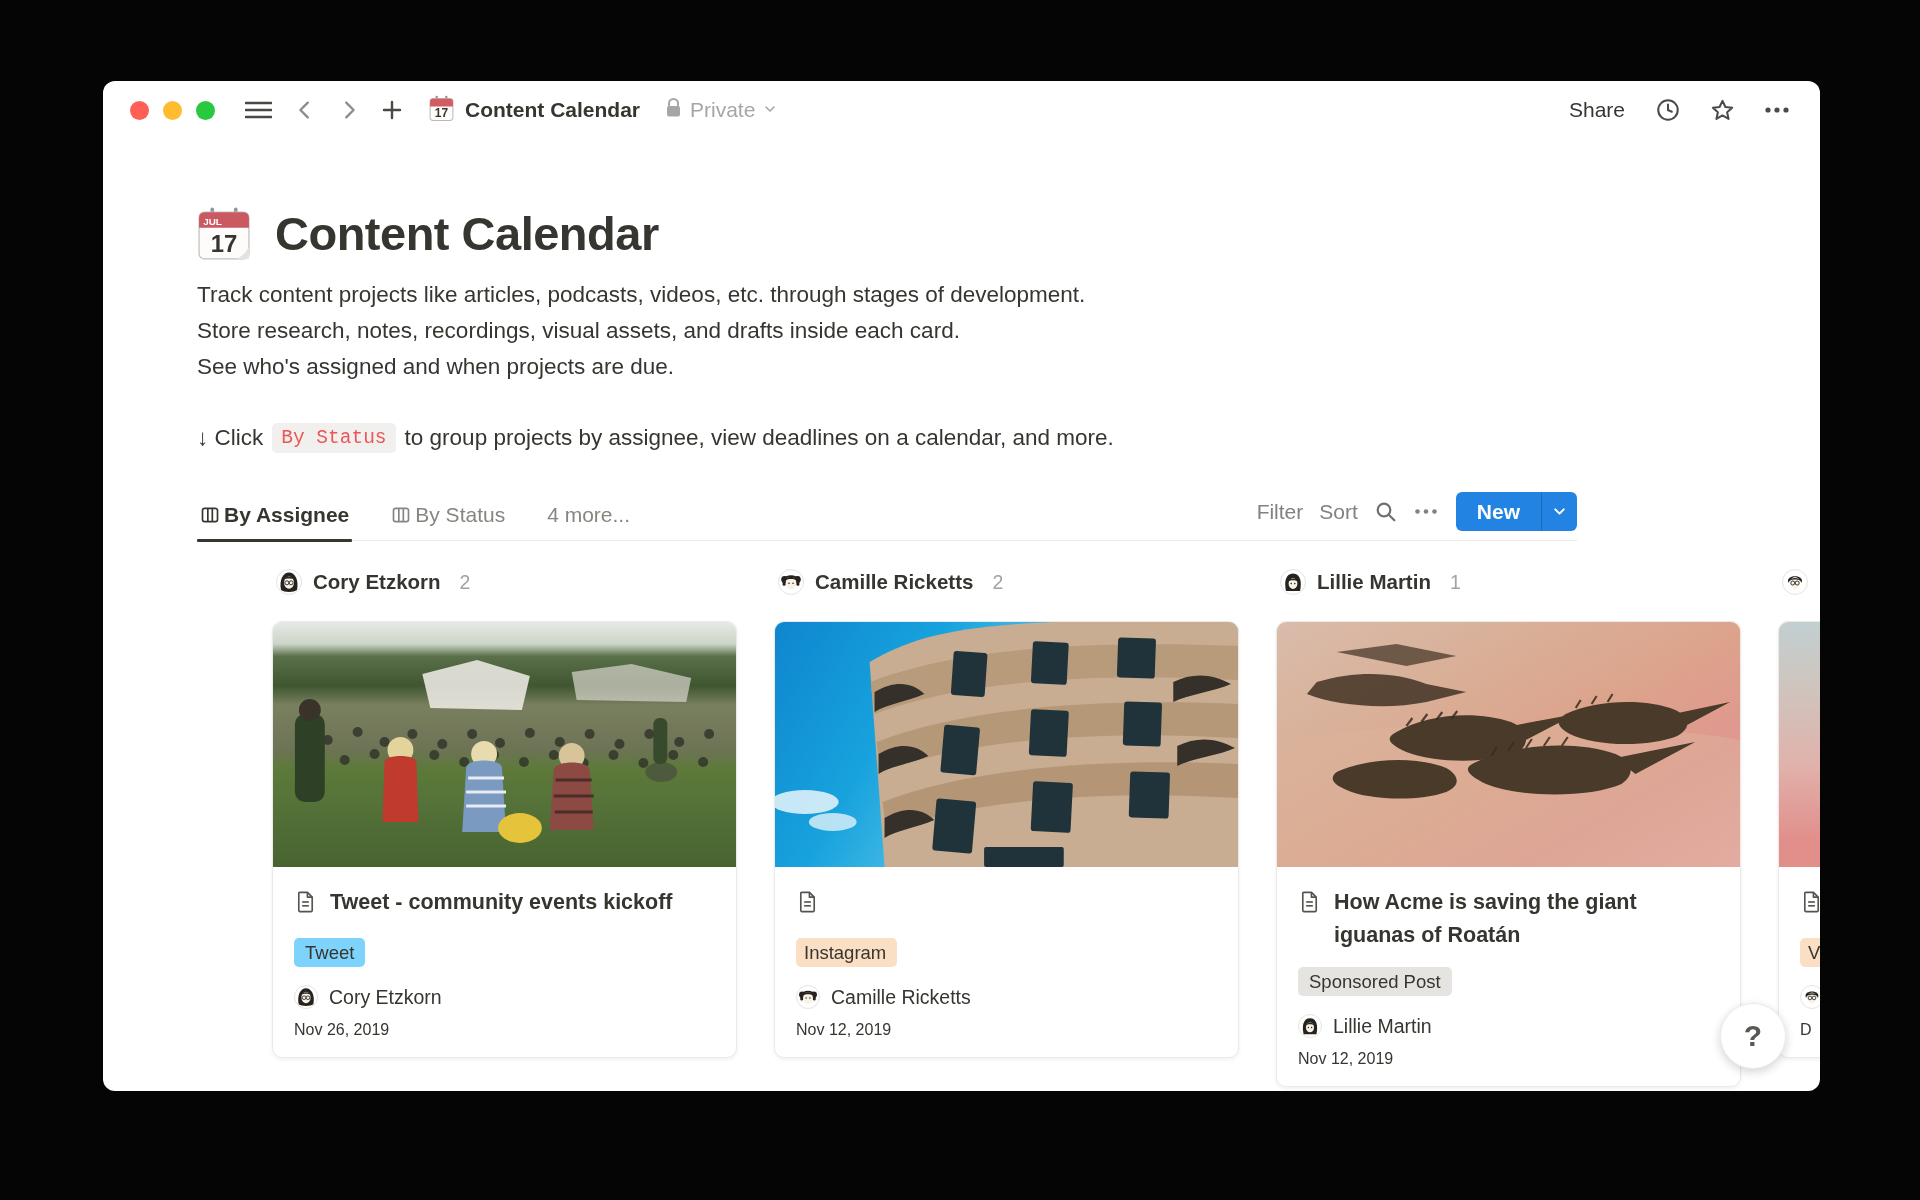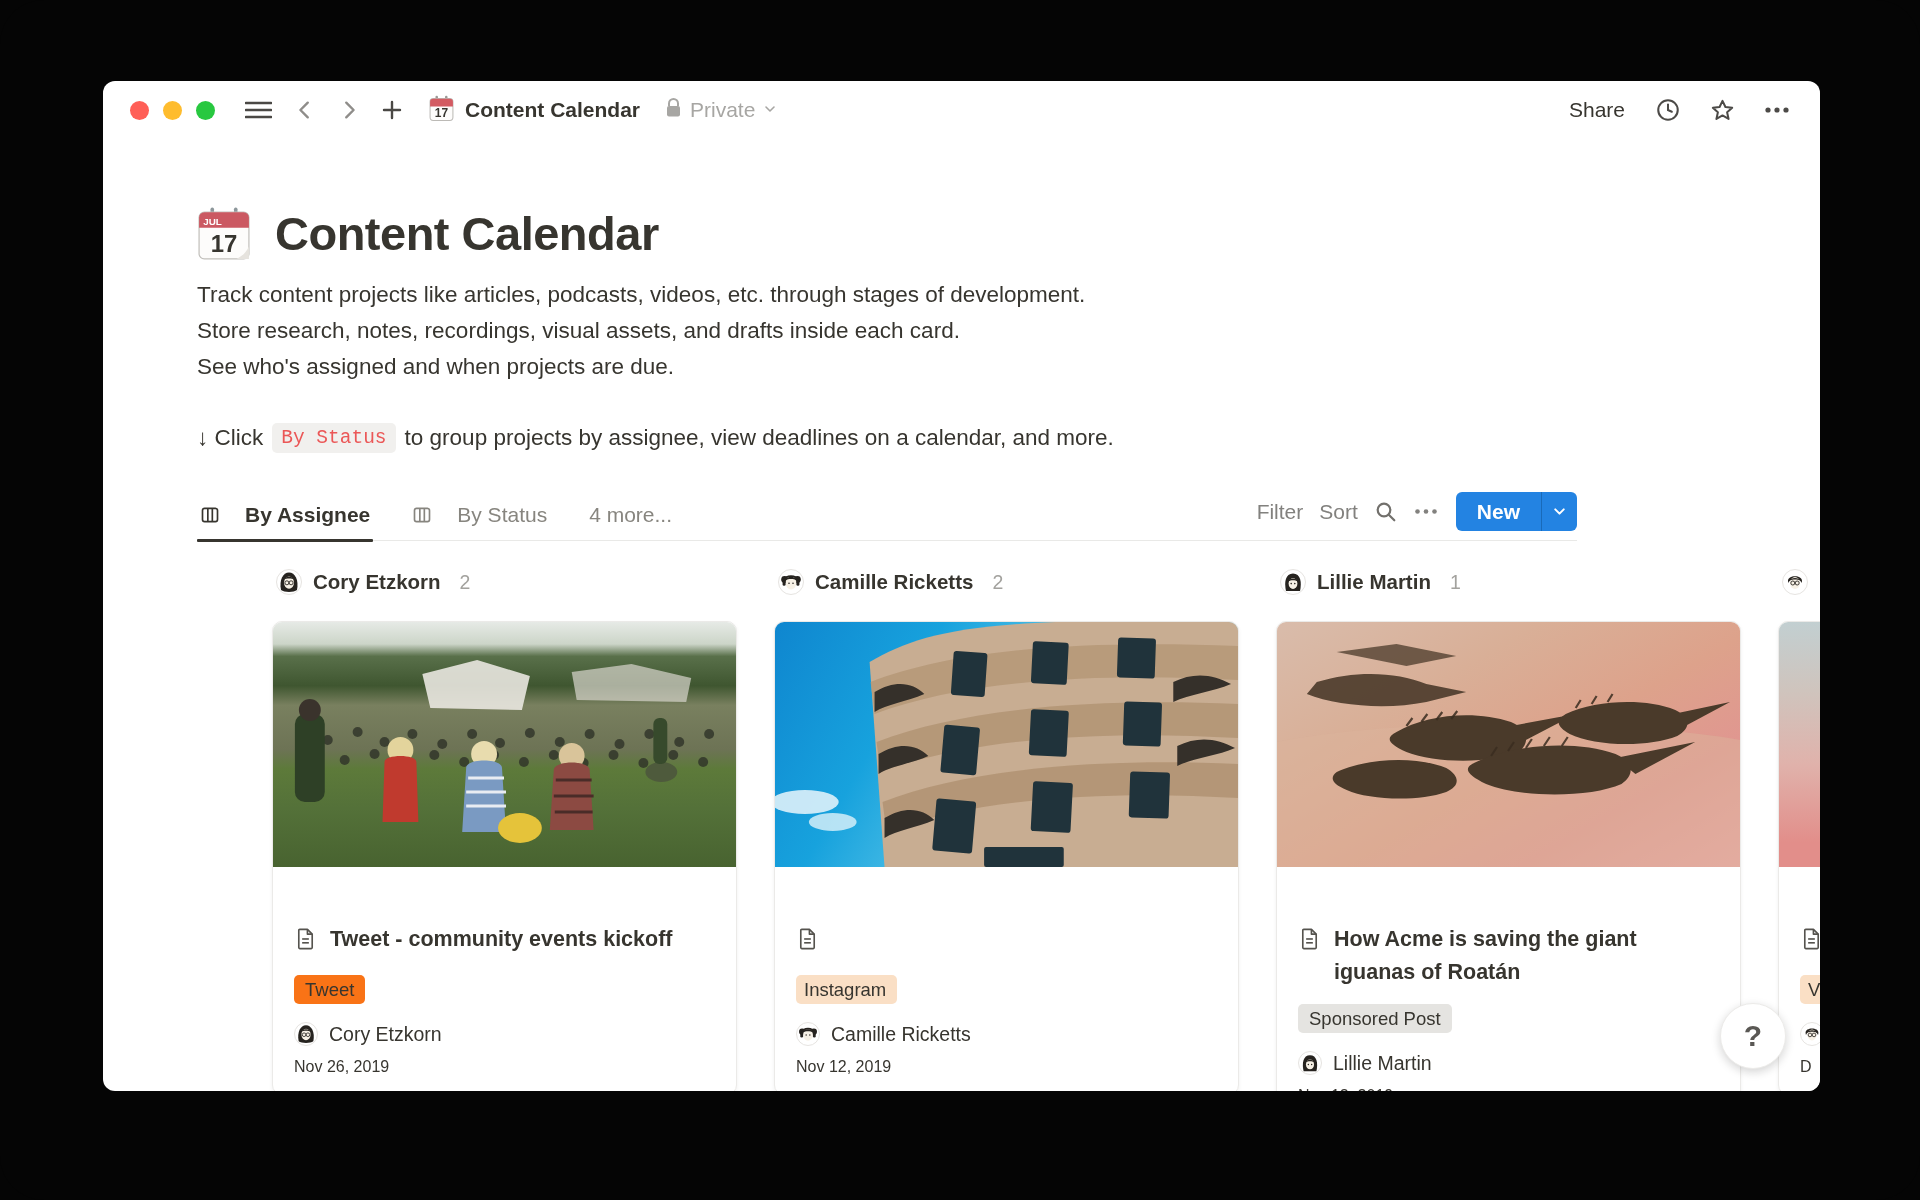--- a/index.html
+++ b/index.html
@@ -33,21 +33,21 @@
   h1.page-title { font-size:47px; font-weight:700; color:#37352f; letter-spacing:-0.5px; }
   .desc { margin-top:16px; font-size:22.5px; line-height:36px; color:#37352f; }
   .callout { margin-top:38px; font-size:22.5px; color:#37352f; display:flex; align-items:center; }
   .callout code { font-family:"Liberation Mono","DejaVu Sans Mono",monospace; font-size:19.5px;
                   color:#eb5757; background:#f1f0ee; border-radius:5px; padding:4px 9px; margin:0 9px; }
 
   
   .viewbar { margin-top:38px; width:1380px; display:flex; justify-content:space-between;
              align-items:flex-end; border-bottom:1px solid #e9e9e7; height:50px; }
   .tabs { display:flex; gap:36px; align-items:flex-end; }
-  .tab { display:flex; align-items:center; gap:25px; font-size:21px; color:#87857f;
+  .tab { display:flex; align-items:center; gap:4px; font-size:21px; color:#87857f;
          padding:0 3px 13px 3px; cursor:pointer; position:relative; }
   .tab svg { display:block; }
   .tab.active { color:#37352f; font-weight:600; }
   .tab.active::after { content:""; position:absolute; left:0; right:0; bottom:-1.5px; height:3px;
                        background:#37352f; border-radius:1px; }
   .vb-actions { display:flex; align-items:center; gap:16px; padding-bottom:9px; }
   .vb-text { font-size:21px; color:#82817e; cursor:pointer; }
   .vb-icon { cursor:pointer; display:flex; align-items:center; }
   .new-btn { display:flex; align-items:stretch; background:#2383e2; border-radius:6px; height:39px;
              overflow:hidden; cursor:pointer; margin-left:2px; }
@@ -65,25 +65,25 @@
             background:#fff; border:1px solid #e6e4e1; }
   .avatar svg { display:block; width:100%; height:100%; }
   .col-name { font-size:20.5px; font-weight:600; color:#37352f; }
   .col-count { font-size:19.5px; color:#a3a29e; margin-left:8px; }
 
   .card { width:465px; background:#fff; border:1px solid #ebeae8; border-radius:10px;
           box-shadow:0 2px 4px rgba(15,15,15,0.06); overflow:hidden; cursor:pointer; }
   .card-img { height:245px; position:relative; overflow:hidden; }
   .card-img svg { position:absolute; inset:0; width:100%; height:100%; }
   .card-body { padding:19px 21px 18px 21px; }
-  .card-title { display:flex; gap:13px; font-size:21.5px; font-weight:600; color:#37352f; line-height:33px;margin-top:37px; }
+  .card-title { display:flex; gap:13px; font-size:21.5px; font-weight:600; color:#37352f; line-height:33px; }
   .card-title .doc-ic { flex:0 0 auto; margin-top:4px; }
   .card-tags { margin-top:15px; display:flex; }
   .pill { font-size:18.5px; color:#37352f; border-radius:5px; padding:3px 11px; line-height:23px; }
-  .pill-purple { background:#f97316; }
+  .pill-purple { background:#7dd3fc; }
   .pill-peach  { background:#fadfc5;padding-left:8px; }
   .pill-gray   { background:#e5e4e1; }
   .card-person { margin-top:18px; display:flex; align-items:center; gap:11px;
                  font-size:19.5px; color:#37352f; }
   .card-person .avatar { width:24px; height:24px; }
   .card-date { margin-top:12px; font-size:16px; color:#37352f; }
 
   
   .img-festival { background:linear-gradient(180deg,#e6eae6 0%,#ccd5c8 9%,#59704a 14%,#3f5630 26%,
                   #79805f 34%,#6d7355 52%,#5d7a3a 60%,#547139 76%,#486330 100%); }

